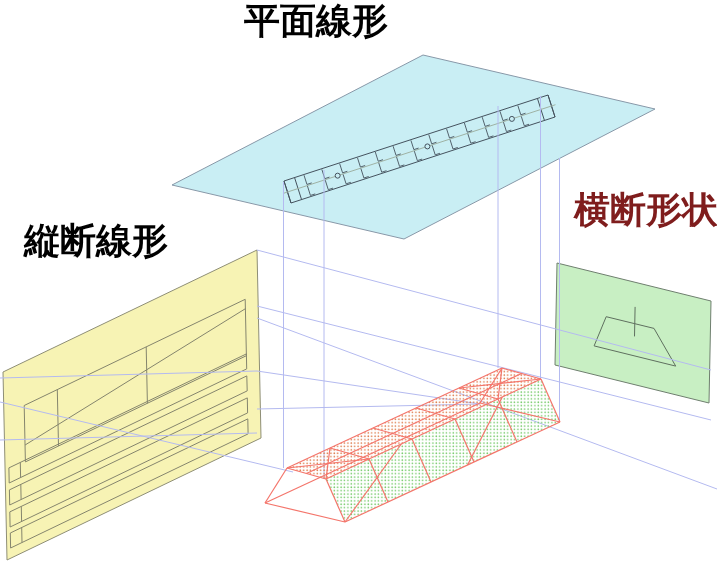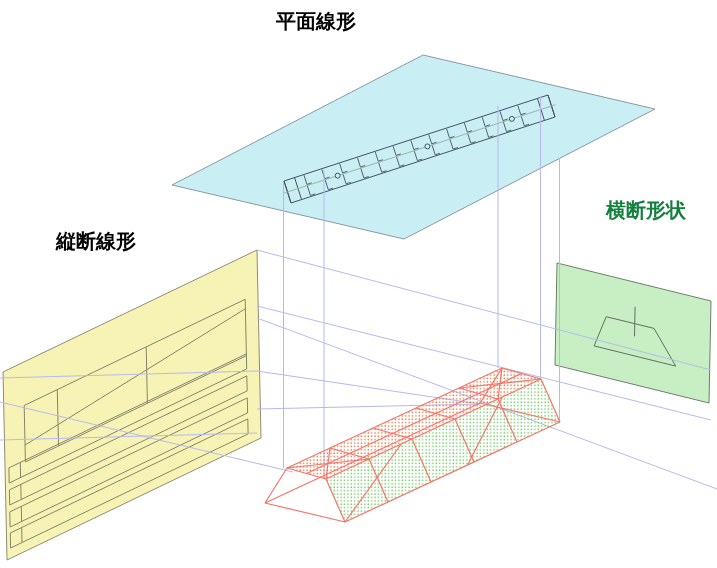--- a/index.html
+++ b/index.html
@@ -1,20 +1,20 @@
 <!DOCTYPE html>
 <html><head>
 <meta charset="utf-8">
 <style>
   html,body{margin:0;padding:0;background:#ffffff;}
   #stage{position:relative;width:717px;height:568px;background:#ffffff;overflow:hidden;
          font-family:"Liberation Sans",sans-serif;}
   #diagram-svg{position:absolute;left:0;top:0;}
   .diagram-label{position:absolute;transform:translateX(-50%);text-align:left;
-         font-size:20px;line-height:34px;font-weight:600;color:#000;white-space:nowrap;
+         font-size:36px;line-height:34px;font-weight:600;color:#000;white-space:nowrap;
          font-family:"Liberation Sans",sans-serif;}
 </style>
 </head>
 <body>
 
 <div id="stage">
   <svg id="diagram-svg" width="717" height="568" viewBox="0 0 717 568">
     <defs id="diagram-defs">
         <pattern id="dots-top" width="3.4" height="3.4" patternUnits="userSpaceOnUse">
           <circle cx="1.1" cy="1.1" r="0.8" fill="#dd7c4c"></circle>
@@ -154,16 +154,16 @@
         <line x1="345" y1="522" x2="560" y2="422" stroke="#f4756b" stroke-width="1.2"></line>
       </g>
   </svg>
 
   <div class="diagram-label" style="left: 316px; top: 4px; color: rgb(0, 0, 0);">
     <div>平面線形</div>
   </div>
   <div class="diagram-label" style="left: 96px; top: 224px; color: rgb(0, 0, 0);">
     <div>縦断線形</div>
   </div>
-  <div class="diagram-label" style="left: 646px; top: 193px; color: #15803d;">
+  <div class="diagram-label" style="left: 646px; top: 193px; color: #7f1d1d;">
     <div>横断形状</div>
   </div>
 </div>
 
 </body></html>

